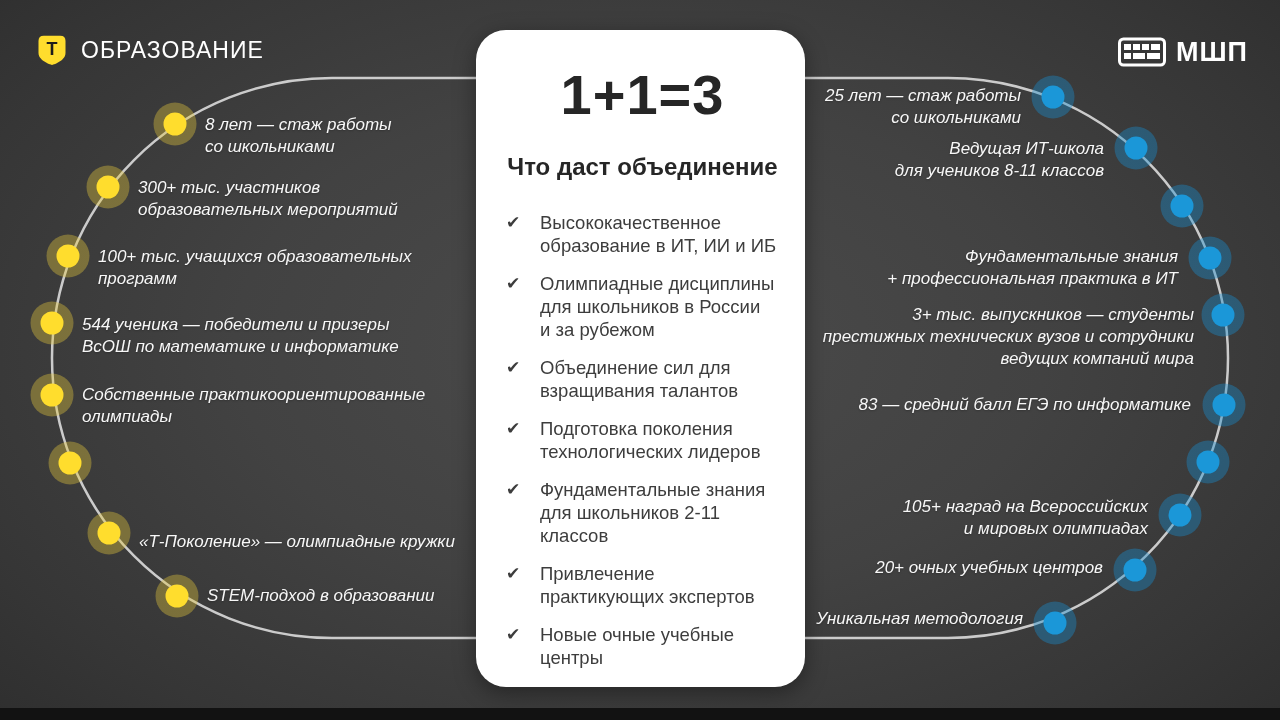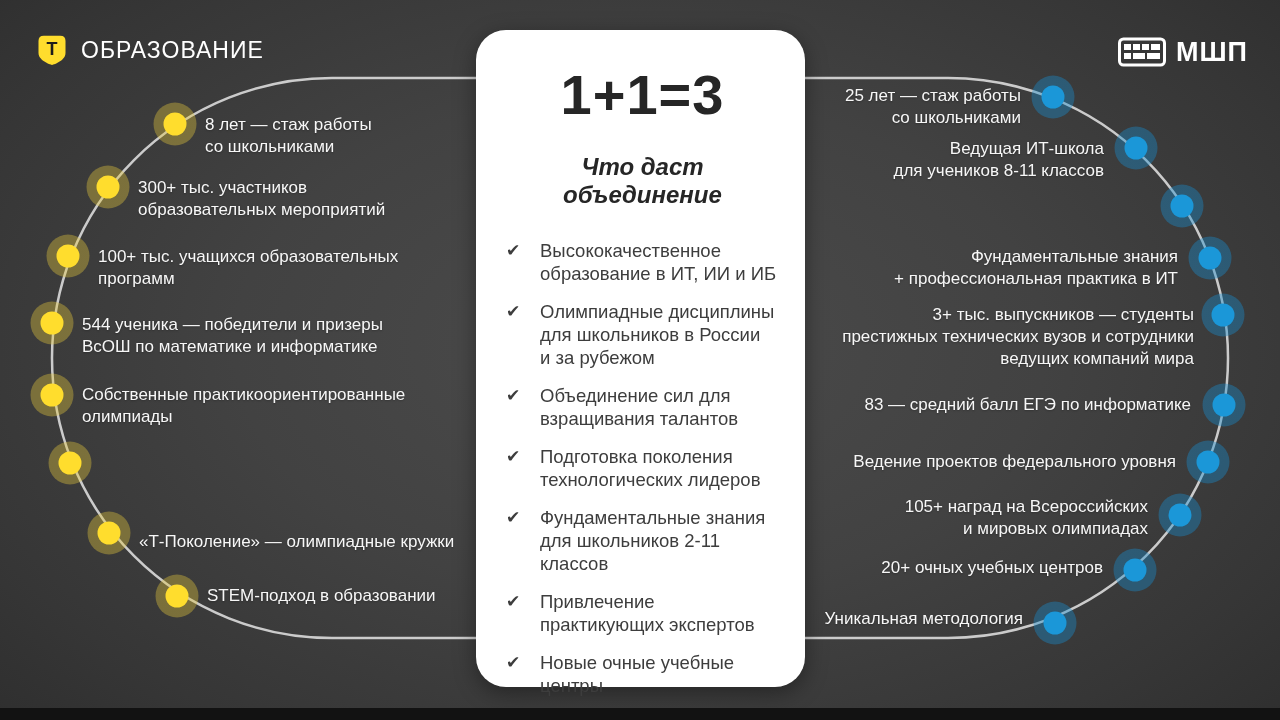--- a/index.html
+++ b/index.html
@@ -23,38 +23,38 @@
   .ring-svg{position:absolute;left:0;top:0;}
   
   .dot{position:absolute;width:23px;height:23px;border-radius:50%;transform:translate(-50%,-50%);}
   .dot.yellow{background:#ffdd2d;box-shadow:0 0 0 10px rgba(230,200,60,0.38);}
   .dot.blue{background:#1b97d8;box-shadow:0 0 0 10px rgba(25,140,205,0.40);}
   
   .side-item{
     position:absolute;color:#f7f7f7;font-size:17px;line-height:22px;
     white-space:pre-line;transform:translateY(-50%);
     text-shadow:0 1px 2px rgba(0,0,0,0.25);
+    font-style:italic;
   }
   .side-item.left{text-align:left;}
   .side-item.right{text-align:right;}
   
   .card{
     position:absolute;left:476px;top:30px;width:329px;height:657px;
     background:#ffffff;border-radius:30px;
     box-shadow:0 6px 22px rgba(0,0,0,0.38);
     box-sizing:border-box;padding:26px 26px 20px 30px;
   }
   .card-title{
     text-align:center;color:#262626;font-weight:bold;font-size:56px;
     letter-spacing:1px;margin:6px 0 0 0;
   }
   .card-subtitle{
     text-align:center;color:#262626;font-weight:bold;font-size:24px;
     margin:26px 0 0 0;
-    font-style:italic;
   }
   .card-list{display:flex;flex-direction:column;gap:15px;margin-top:30px;}
   .card-item{display:flex;align-items:flex-start;}
   .check-icon{
     width:24px;flex:0 0 24px;color:#3d3d3d;font-size:17px;line-height:23px;
     margin-right:10px;
   }
   .card-item-text{
     color:#3d3d3d;font-size:18.5px;line-height:23px;white-space:pre-line;
   }
@@ -126,21 +126,20 @@
   <div class="side-item right" style="right:259px;top:107px">25 лет — стаж работы
 со школьниками</div>
   <div class="side-item right" style="right:176px;top:160px">Ведущая ИТ-школа
 для учеников 8-11 классов</div>
   <div class="side-item right" style="right:102px;top:268px">Фундаментальные знания
 + профессиональная практика в ИТ</div>
   <div class="side-item right" style="right:86px;top:337px">3+ тыс. выпускников — студенты
 престижных технических вузов и сотрудники
 ведущих компаний мира</div>
   <div class="side-item right" style="right:89px;top:405px">83 — средний балл ЕГЭ по информатике</div>
-  <div class="side-item right" style="right:104px;top:462px">Ведение проектов федерального уровня</div>
   <div class="side-item right" style="right:132px;top:518px">105+ наград на Всероссийских
 и мировых олимпиадах</div>
   <div class="side-item right" style="right:177px;top:568px">20+ очных учебных центров</div>
   <div class="side-item right" style="right:257px;top:619px">Уникальная методология</div>
 
   <div class="card">
     <div class="card-title">1+1=3</div>
     <div class="card-subtitle">Что даст объединение</div>
     <div class="card-list">
       <div class="card-item">

